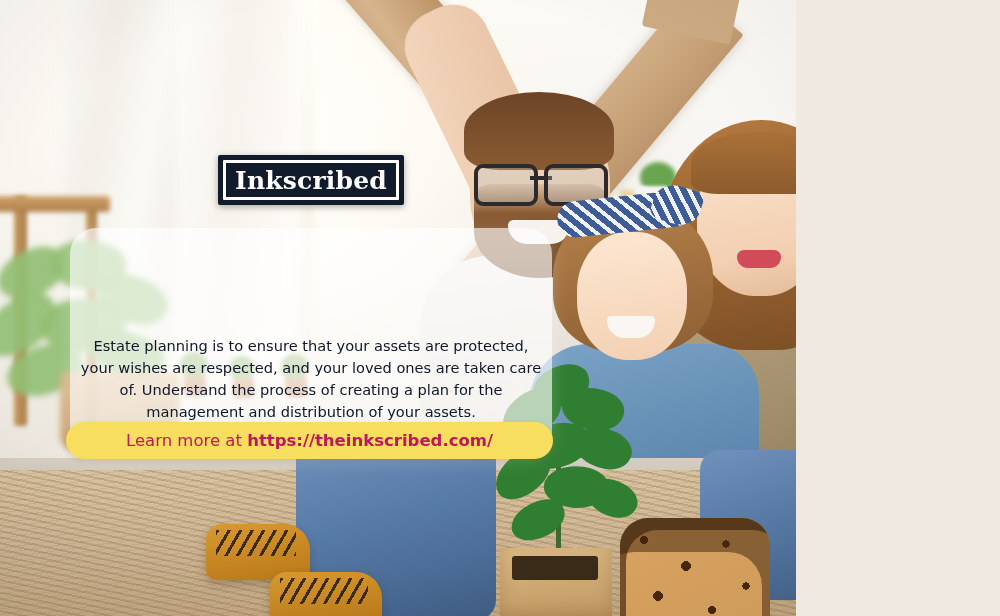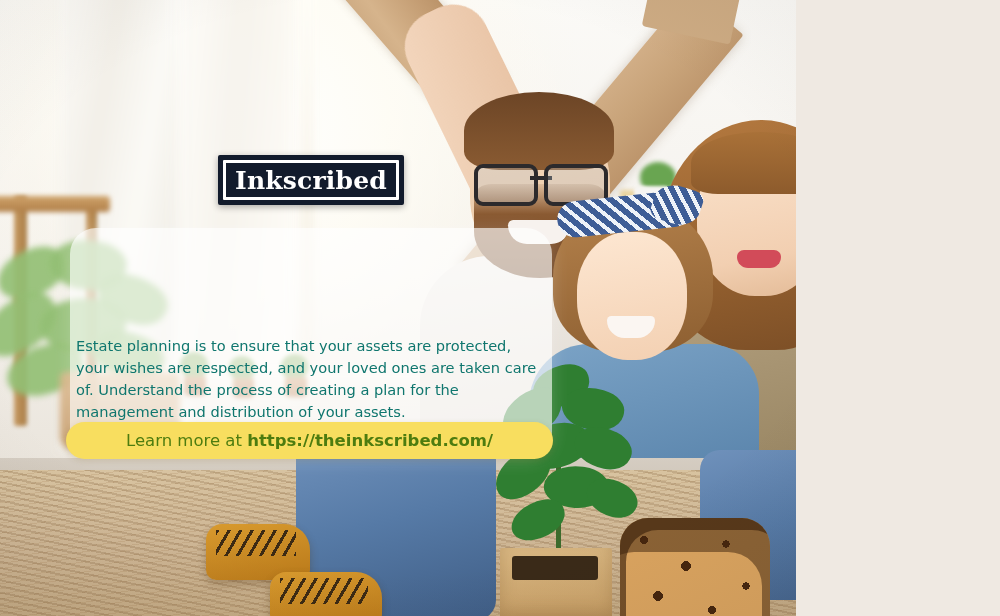--- a/index.html
+++ b/index.html
@@ -337,32 +337,32 @@
     box-shadow:0 2px 18px rgba(255,255,255,0.20);
   }
   .headline{
     position:absolute;left:70px;top:240px;width:482px;
     text-align:center;color:#17203a;
     font-weight:700;font-size:25.5px;line-height:1.28;letter-spacing:.1px;
     font-family:"Liberation Sans", sans-serif;
   }
   .subcopy{
     position:absolute;left:76px;top:320px;width:470px;
-    text-align:left;color:#0f766e;
+    text-align:center;color:#0f172a;
     font-size:14.6px;line-height:1.52;font-family:"DejaVu Sans", sans-serif;
   }
   .cta{
     position:absolute;left:66px;top:422px;width:487px;height:37px;
     background:#f8de5f;border-radius:19px;
     display:flex;align-items:center;justify-content:center;
     box-shadow:0 2px 6px rgba(120,95,20,.18);
     cursor:pointer;
   }
   .cta-text{
-    color:#4d7c0f;font-size:16.5px;font-family:"DejaVu Sans", sans-serif;
+    color:#be185d;font-size:16.5px;font-family:"DejaVu Sans", sans-serif;
     white-space:nowrap;
   }
   .cta-text b{font-weight:700;}
 </style>
 </head>
 <body>
 
 <div class="stage">
 
   <div class="photo">

